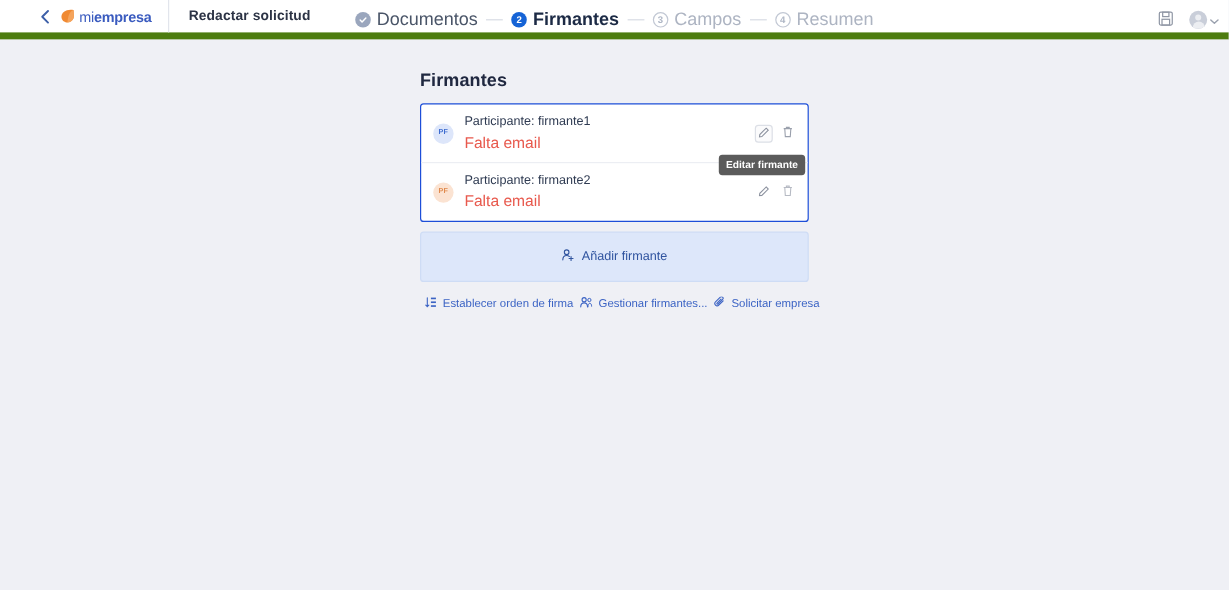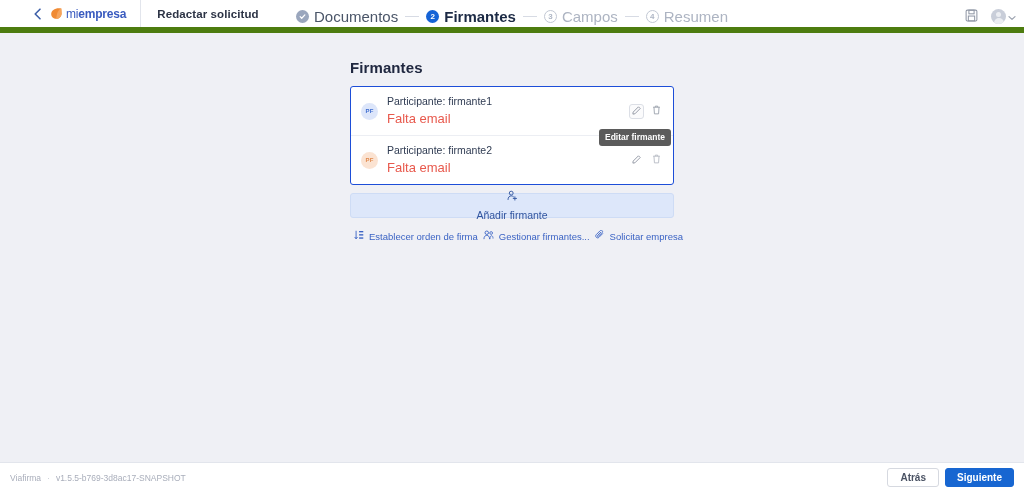--- a/index.html
+++ b/index.html
@@ -290,32 +290,31 @@
     top: -7px;
     right: 2px;
     z-index: 20;
     line-height: 1.2;
     font-weight: bold;
   }
 
   
   .add-signer {
     margin-top: 8px;
-    height: 25px;
+    height: 42px;
     background: #dde7fa;
     border: 1px solid #cedcf5;
     border-radius: 3px;
     display: flex;
     align-items: center;
     justify-content: center;
     gap: 6px;
     cursor: pointer;
     color: #30549f;
     font-size: 10.5px;
-    flex-direction: column;
   }
 
   
   .link-row {
     display: flex;
     align-items: center;
     margin-top: 12px;
     gap: 5px;
     padding-left: 4px;
   }
@@ -571,25 +570,14 @@
             </svg>
           </span>
           <span>Solicitar empresa</span>
         </div>
 
       </div>
 
     </div>
   </div>
 
-  <div class="footer">
-    <div class="footer-meta">
-      <span>Viafirma</span>
-      <span class="footer-dot">·</span>
-      <span>v1.5.5-b769-3d8ac17-SNAPSHOT</span>
-    </div>
-    <div class="footer-btns">
-      <div class="btn btn-ghost">Atrás</div>
-      <div class="btn btn-primary">Siguiente</div>
-    </div>
-  </div>
 
 </div>
 
 </body></html>

